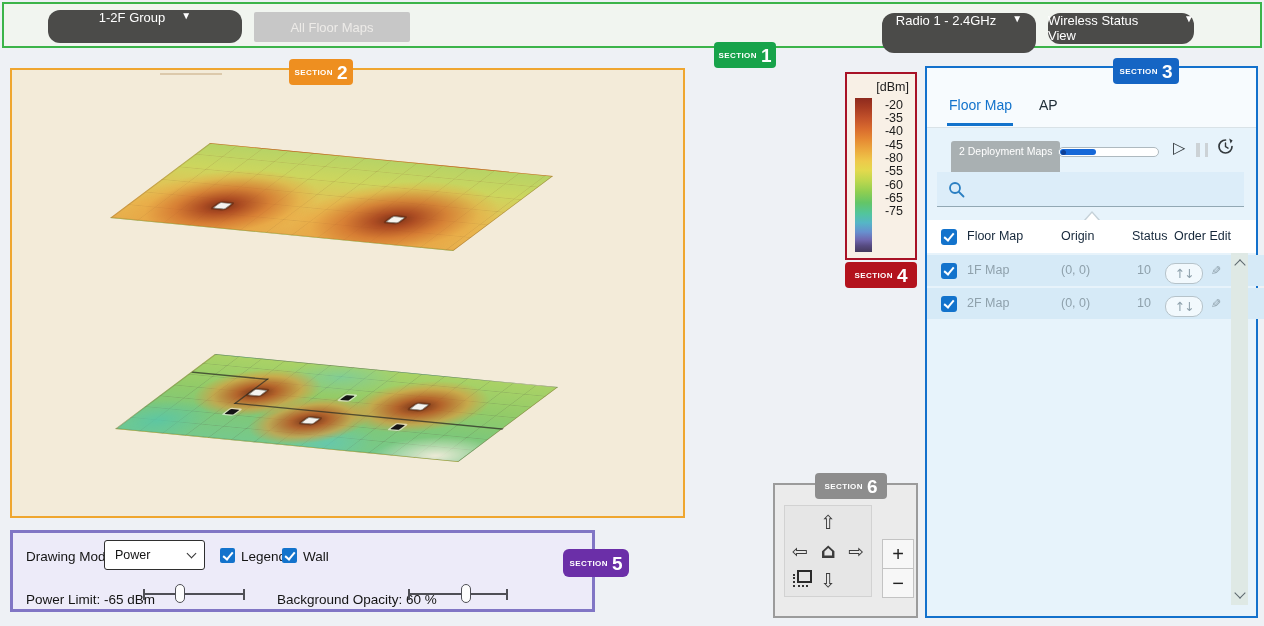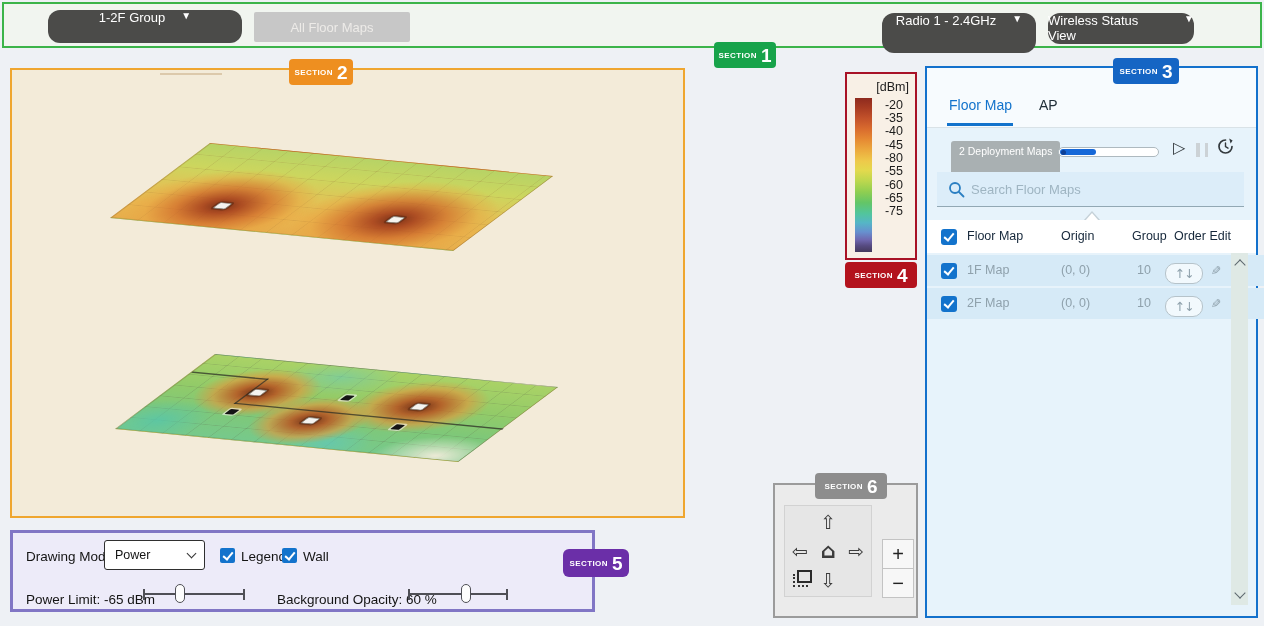--- a/index.html
+++ b/index.html
@@ -237,31 +237,30 @@
       <path d="M13.2 1.6 L16.6 3.4 L14.6 6.6 Z" fill="#33393d"></path>
       <path d="M9.5 6 V9.7 L12 11.2" stroke="#33393d" stroke-width="1.4" stroke-linecap="round"></path>
     </svg>
   </span>
 
   <div class="searchbox">
     <svg width="17" height="17" viewBox="0 0 17 17" fill="none">
       <circle cx="7" cy="7" r="5" stroke="#2b7fc2" stroke-width="1.8"></circle>
       <line x1="11" y1="11" x2="15.5" y2="15.5" stroke="#2b7fc2" stroke-width="1.8" stroke-linecap="round"></line>
     </svg>
-    <input type="text" placeholder="Search Floor Maps" style="">
   </div>
 
   <div class="notch-o"></div>
   <div class="notch-i"></div>
 
   <div class="thead">
     <span class="cbx cbx-head" style="position:absolute;"></span>
     <span class="hd-map">Floor Map</span>
     <span class="hd-origin">Origin</span>
-    <span class="hd-height">Group</span>
+    <span class="hd-height">Status</span>
     <span class="hd-order">Order Edit</span>
   </div>
 
   <div class="trow trow-1">
     <span class="cbx cbx-row"></span>
     <span class="cell-name">1F Map</span>
     <span class="cell-origin">(0, 0)</span>
     <span class="cell-height">10</span>
     <span class="updown uni">↑↓</span>
     <span class="pencil uni">✎</span>

